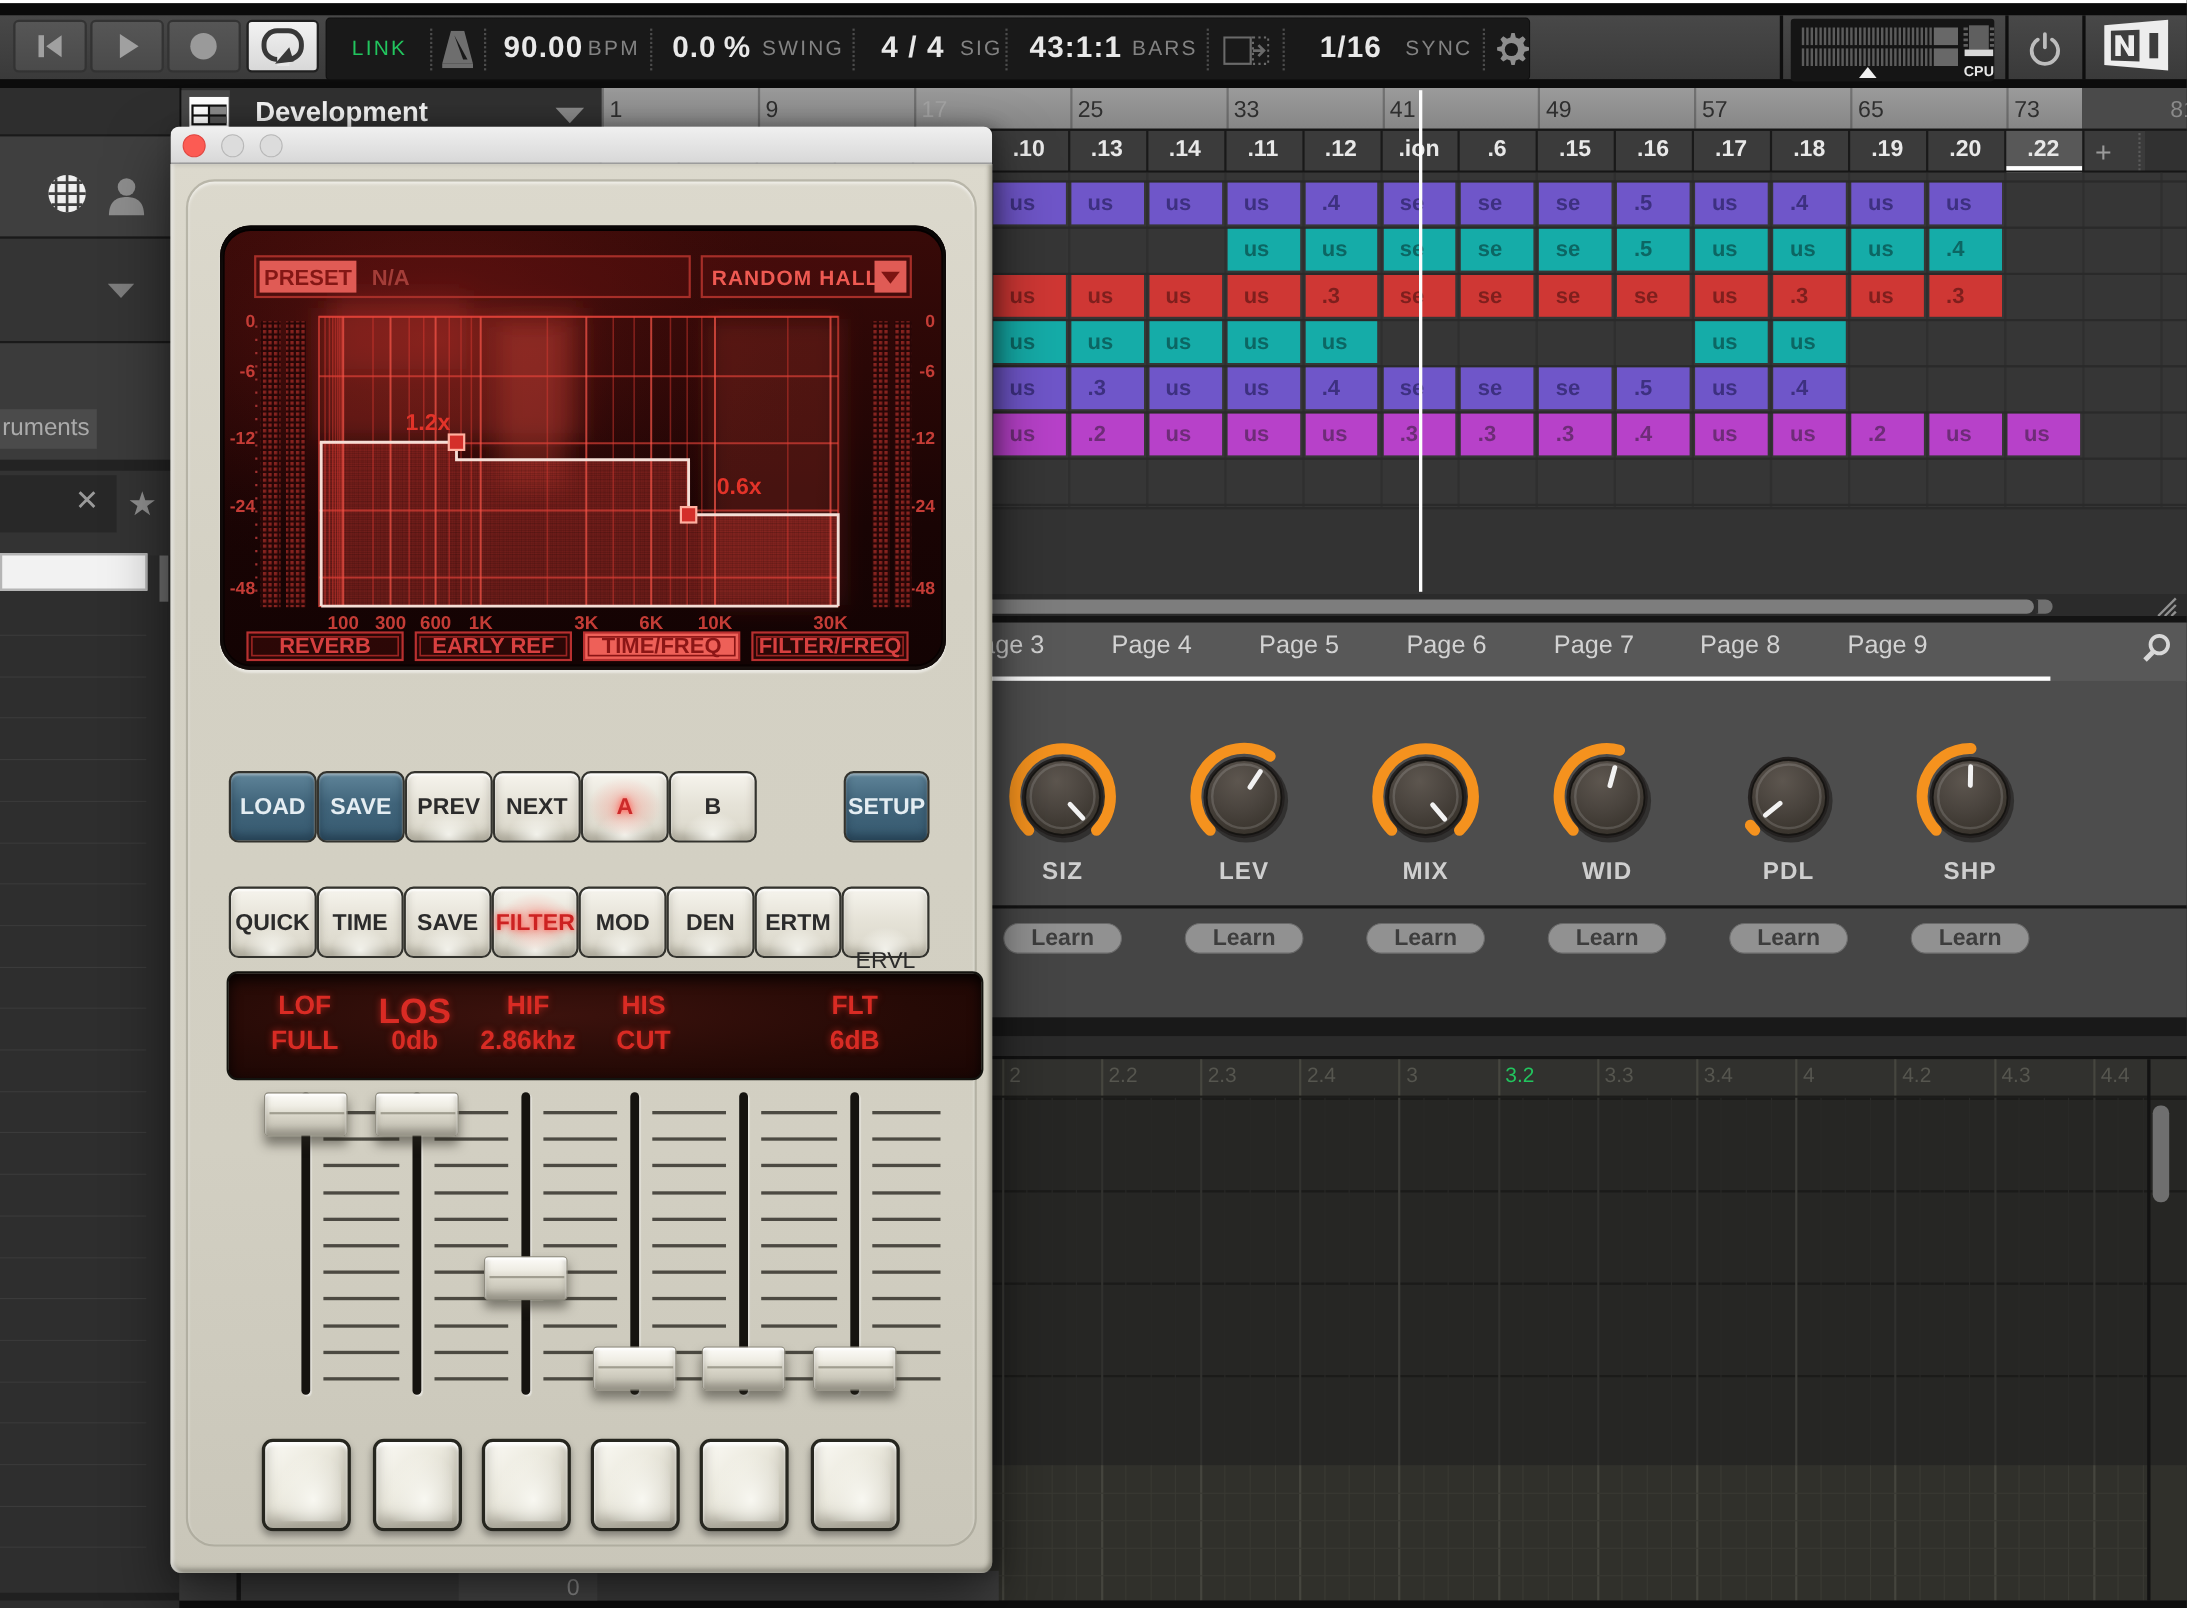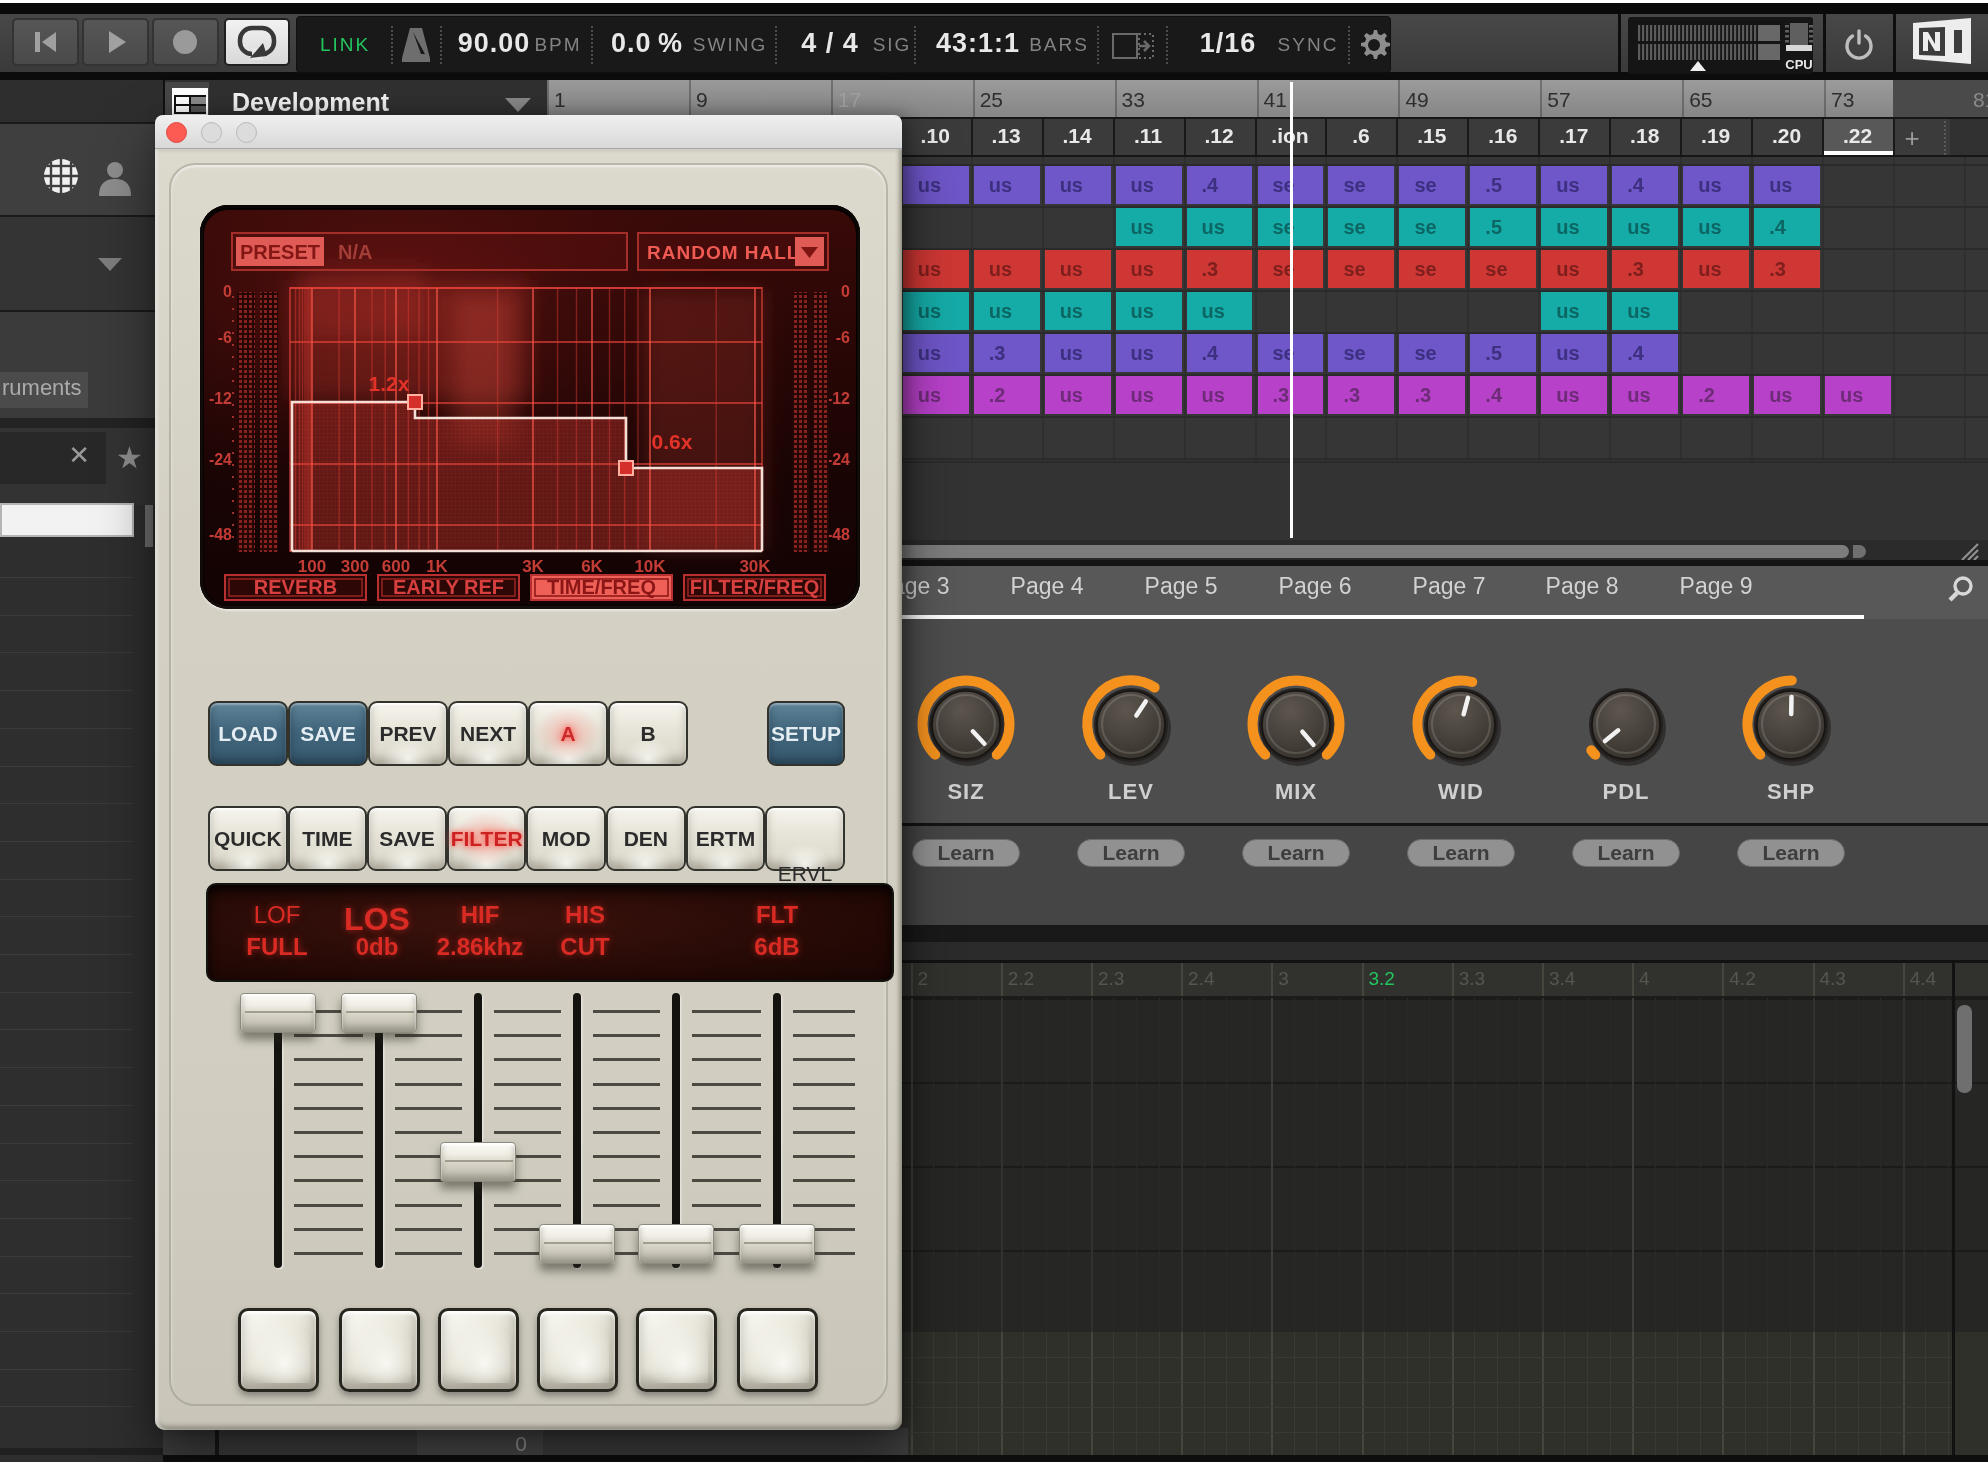--- a/index.html
+++ b/index.html
@@ -961,21 +961,21 @@
 <div class="ab" style="left:530.5999999999999px;top:691px;width:79.6px;height:65px;background:linear-gradient(180deg,#f6f4ed,#e6e3d8 45%,#d9d6c9);border:2.5px solid #33332e;border-radius:9px;box-shadow:inset 0 2px 2px rgba(255,255,255,.9),inset 0 -6px 9px rgba(115,110,95,.45)">
 <div class="ab" style="left:15%;top:55%;width:70%;height:45%;background:radial-gradient(ellipse at 50% 80%,rgba(255,255,250,.8),rgba(255,255,250,0) 68%)"></div>
       <div class="ab" style="left:0;top:0;width:100%;height:100%;display:flex;align-items:center;justify-content:center;color:#2b2b2b;font-size:21px;font-weight:bold;">ERTM</div>
     </div>
 <div class="ab" style="left:610.1999999999999px;top:691px;width:79.6px;height:65px;background:linear-gradient(180deg,#f6f4ed,#e6e3d8 45%,#d9d6c9);border:2.5px solid #33332e;border-radius:9px;box-shadow:inset 0 2px 2px rgba(255,255,255,.9),inset 0 -6px 9px rgba(115,110,95,.45)">
 <div class="ab" style="left:15%;top:55%;width:70%;height:45%;background:radial-gradient(ellipse at 50% 80%,rgba(255,255,250,.8),rgba(255,255,250,0) 68%)"></div>
       <div class="ab" style="left:0;top:0;width:100%;height:100%;display:flex;align-items:center;justify-content:center;color:#2b2b2b;font-size:21px;font-weight:normal;margin-top:35px;">ERVL</div>
     </div>
 <div class="ab" style="left:51px;top:768px;width:688px;height:99px;border-radius:10px;border:2px solid #141410;
 background:radial-gradient(ellipse at 42% 40%,#3c120d,#260a06 60%,#1a0604);box-shadow:inset 0 5px 12px rgba(0,0,0,.85)"></div>
-<div class="txt" style="left:122px;top:786px;transform:translateX(-50%);color:#d92b24;font-size:24px;font-weight:normal;text-shadow:0 0 7px rgba(255,50,40,.55)">LOF</div>
+<div class="txt" style="left:122px;top:786px;transform:translateX(-50%);color:#d92b24;font-size:24px;font-weight:bold;text-shadow:0 0 7px rgba(255,50,40,.55)">LOF</div>
 <div class="txt" style="left:122px;top:818px;transform:translateX(-50%);color:#d92b24;font-size:24px;font-weight:bold;text-shadow:0 0 7px rgba(255,50,40,.55)">FULL</div>
 <div class="txt" style="left:222px;top:786px;transform:translateX(-50%);color:#d92b24;font-size:32px;font-weight:bold;text-shadow:0 0 7px rgba(255,50,40,.55)">LOS</div>
 <div class="txt" style="left:222px;top:818px;transform:translateX(-50%);color:#d92b24;font-size:24px;font-weight:bold;text-shadow:0 0 7px rgba(255,50,40,.55)">0db</div>
 <div class="txt" style="left:325px;top:786px;transform:translateX(-50%);color:#d92b24;font-size:24px;font-weight:bold;text-shadow:0 0 7px rgba(255,50,40,.55)">HIF</div>
 <div class="txt" style="left:325px;top:818px;transform:translateX(-50%);color:#d92b24;font-size:24px;font-weight:bold;text-shadow:0 0 7px rgba(255,50,40,.55)">2.86khz</div>
 <div class="txt" style="left:430px;top:786px;transform:translateX(-50%);color:#d92b24;font-size:24px;font-weight:bold;text-shadow:0 0 7px rgba(255,50,40,.55)">HIS</div>
 <div class="txt" style="left:430px;top:818px;transform:translateX(-50%);color:#d92b24;font-size:24px;font-weight:bold;text-shadow:0 0 7px rgba(255,50,40,.55)">CUT</div>
 <div class="txt" style="left:622px;top:786px;transform:translateX(-50%);color:#d92b24;font-size:24px;font-weight:bold;text-shadow:0 0 7px rgba(255,50,40,.55)">FLT</div>
 <div class="txt" style="left:622px;top:818px;transform:translateX(-50%);color:#d92b24;font-size:24px;font-weight:bold;text-shadow:0 0 7px rgba(255,50,40,.55)">6dB</div>
 <div class="ab" style="left:139px;top:895px;width:69px;height:3px;background:rgba(42,40,34,.8)"></div>

